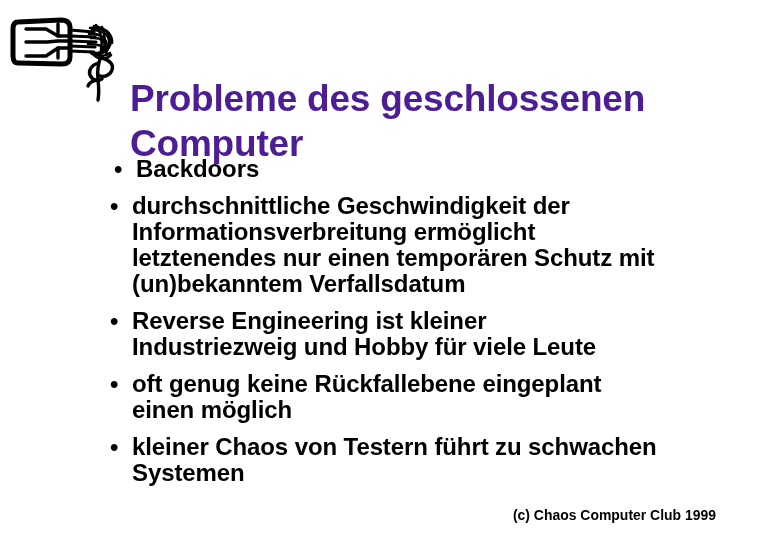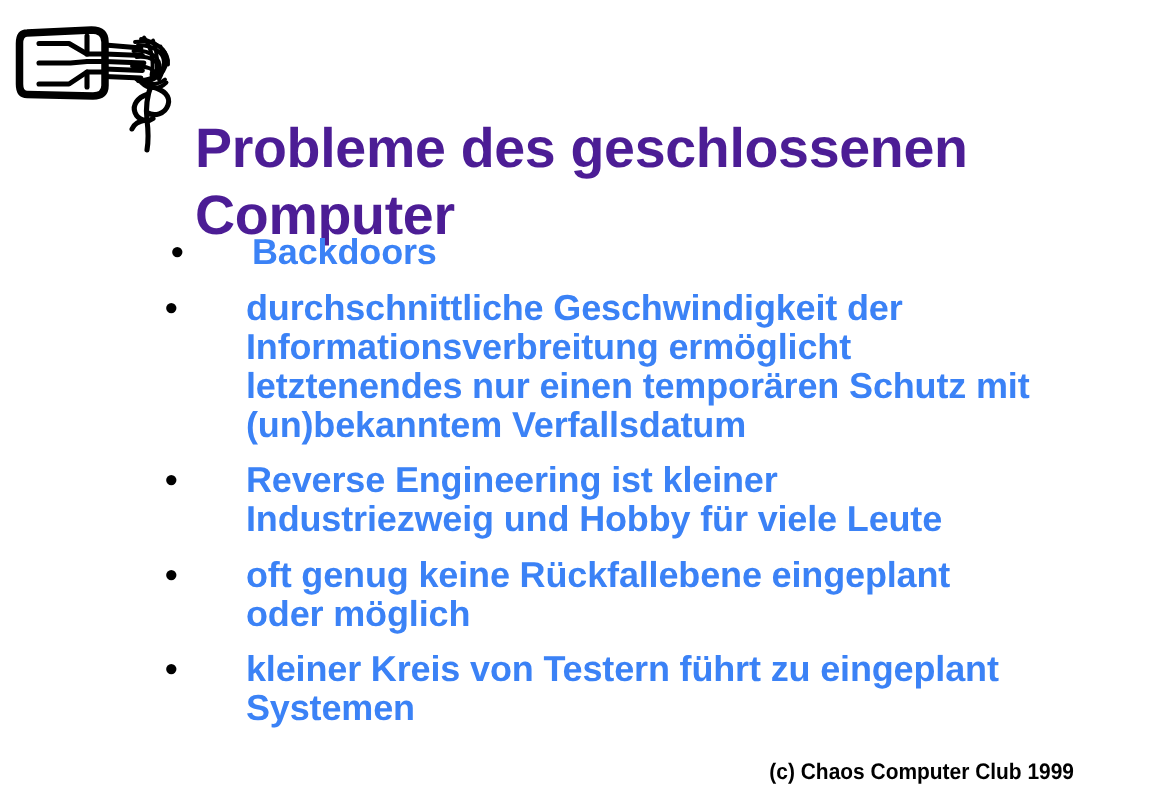--- a/index.html
+++ b/index.html
@@ -64,24 +64,23 @@
     font-weight: bold;
     line-height: 26px;
     color: #000000;
     text-align: left;
   }
   .bullet-text {
     flex: 1 1 auto;
     font-size: 24px;
     font-weight: bold;
     line-height: 26px;
-    color: #3b82f6;
+    color: #000000;
     letter-spacing: -0.1px;
     white-space: pre-line;
-    margin-left: 32px;
   }
 
   
   #footer {
     position: absolute;
     left: 0;
     top: 506px;
     width: 716px;
     text-align: right;
     font-size: 15px;
@@ -160,26 +159,26 @@
 
     <div class="bullet-item">
       <span class="bullet-mark">•</span>
       <span class="bullet-text">Reverse Engineering ist kleiner
 Industriezweig und Hobby für viele Leute</span>
     </div>
 
     <div class="bullet-item">
       <span class="bullet-mark">•</span>
       <span class="bullet-text">oft genug keine Rückfallebene eingeplant
-oder möglich</span>
+einen möglich</span>
     </div>
 
     <div class="bullet-item">
       <span class="bullet-mark">•</span>
-      <span class="bullet-text">kleiner Kreis von Testern führt zu eingeplant
+      <span class="bullet-text">kleiner Chaos von Testern führt zu schwachen
 Systemen</span>
     </div>
 
   </div>
 
   <div id="footer">(c) Chaos Computer Club 1999</div>
 
 </div>
 
 </body></html>

